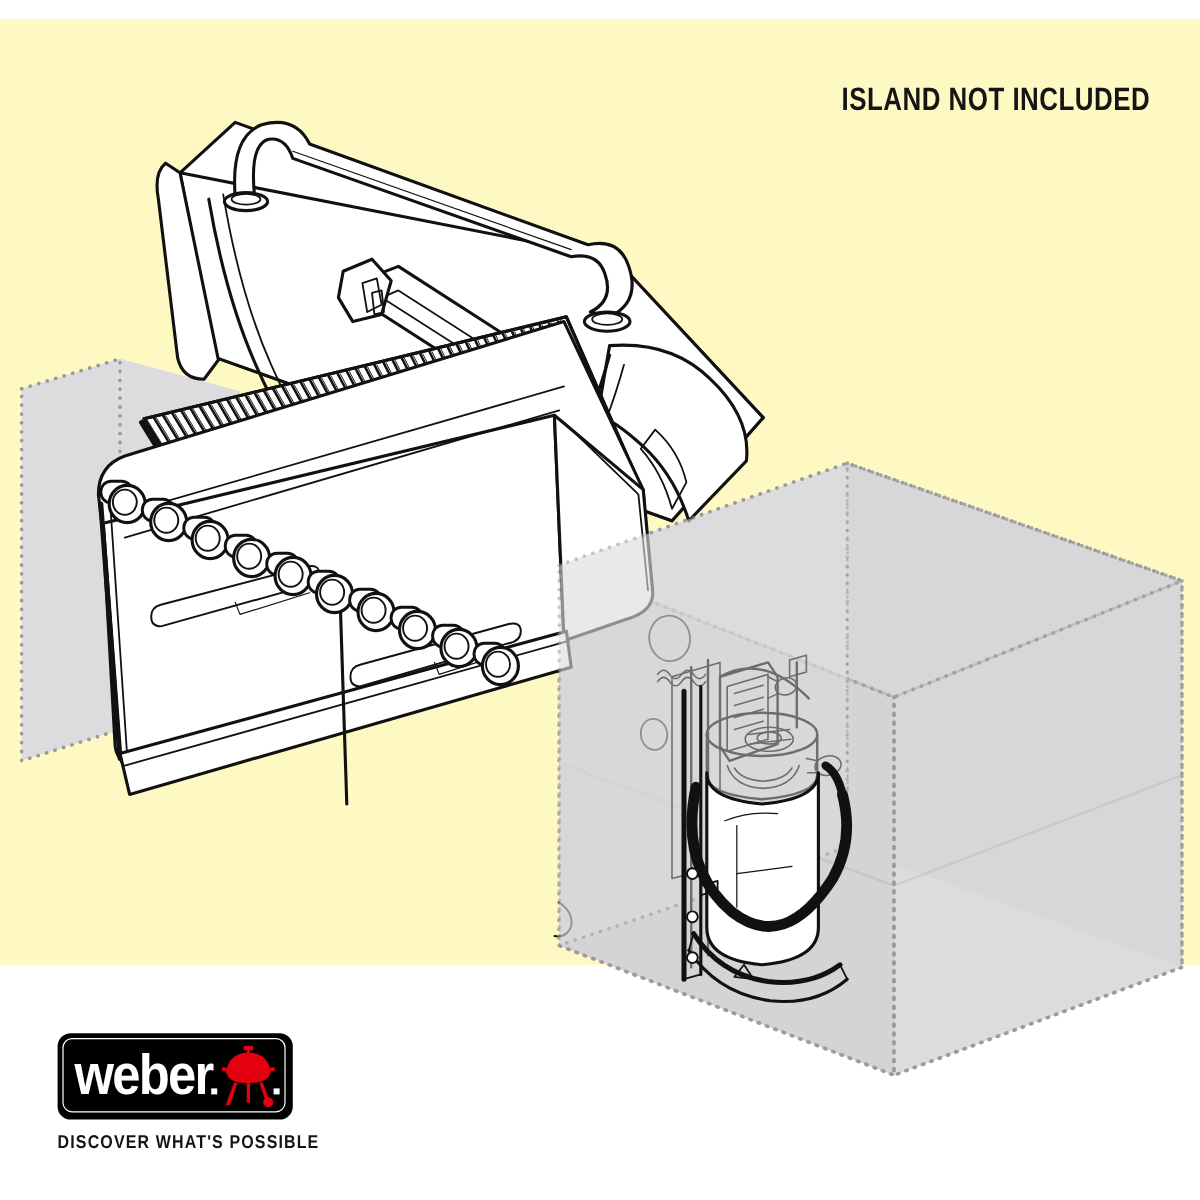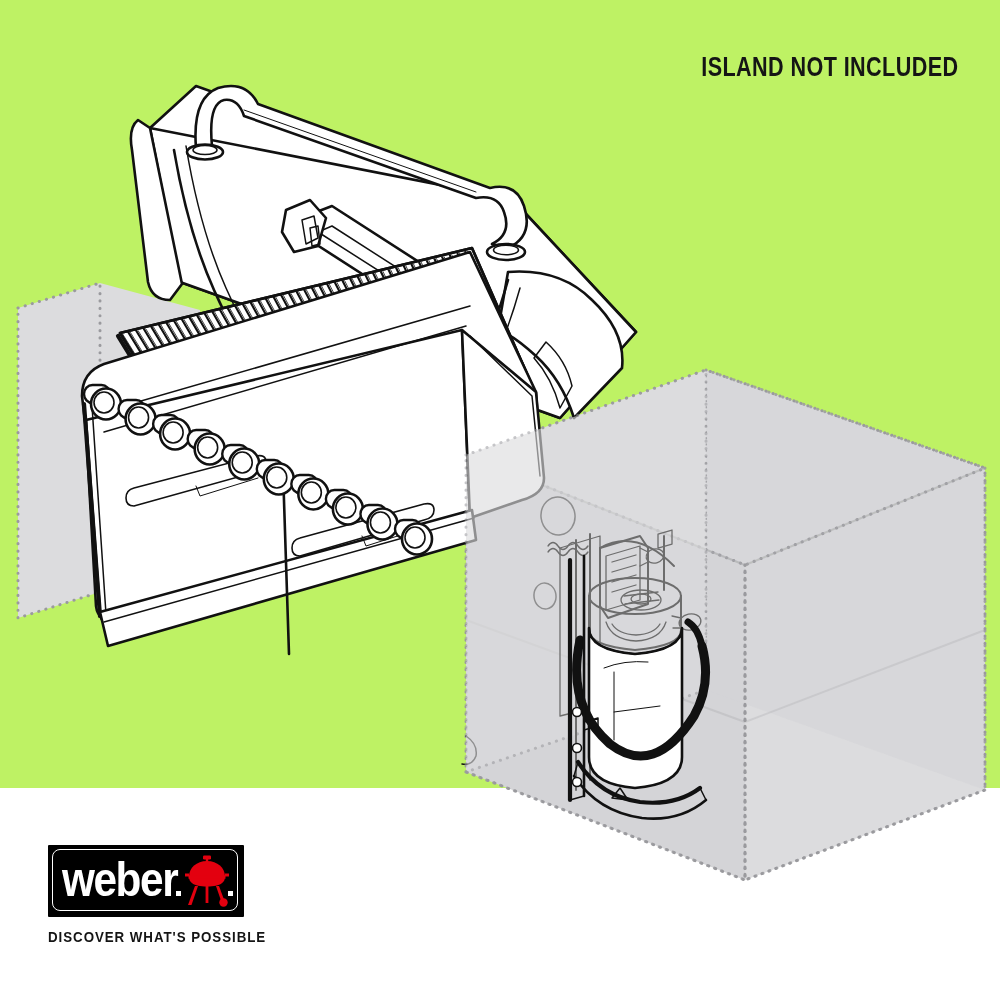--- a/index.html
+++ b/index.html
@@ -9,24 +9,24 @@
   }
   body {
     width: 1000px;
     height: 1000px;
     position: relative;
     font-family: "Liberation Sans", sans-serif;
     overflow: hidden;
   }
   #stage {
     position: absolute;
-    left: 0; top: 0;
+    left: 0; top: 16px;
     width: 1000px;
     height: 788px;
-    background: #bef264;
+    background: #fef9c3;
   }
   .notice {
     position: absolute;
     right: 42px;
     top: 52px;
     font-family: "Liberation Sans", sans-serif;
     font-weight: bold;
     font-size: 27px;
     letter-spacing: 0.5px;
     color: #151515;
@@ -44,21 +44,21 @@
   .logo-wrap {
     position: absolute;
     left: 48px;
     top: 845px;
     width: 210px;
   }
   .logo-plate {
     width: 196px;
     height: 72px;
     background: #000000;
-    border-radius: 1px;
+    border-radius: 11px;
     position: relative;
     overflow: hidden;
     text-decoration: underline;
   }
   .logo-inner-border {
     position: absolute;
     left: 4px; top: 4px;
     width: 186px; height: 62px;
     border: 1.5px solid #ffffff;
     border-radius: 8px;

